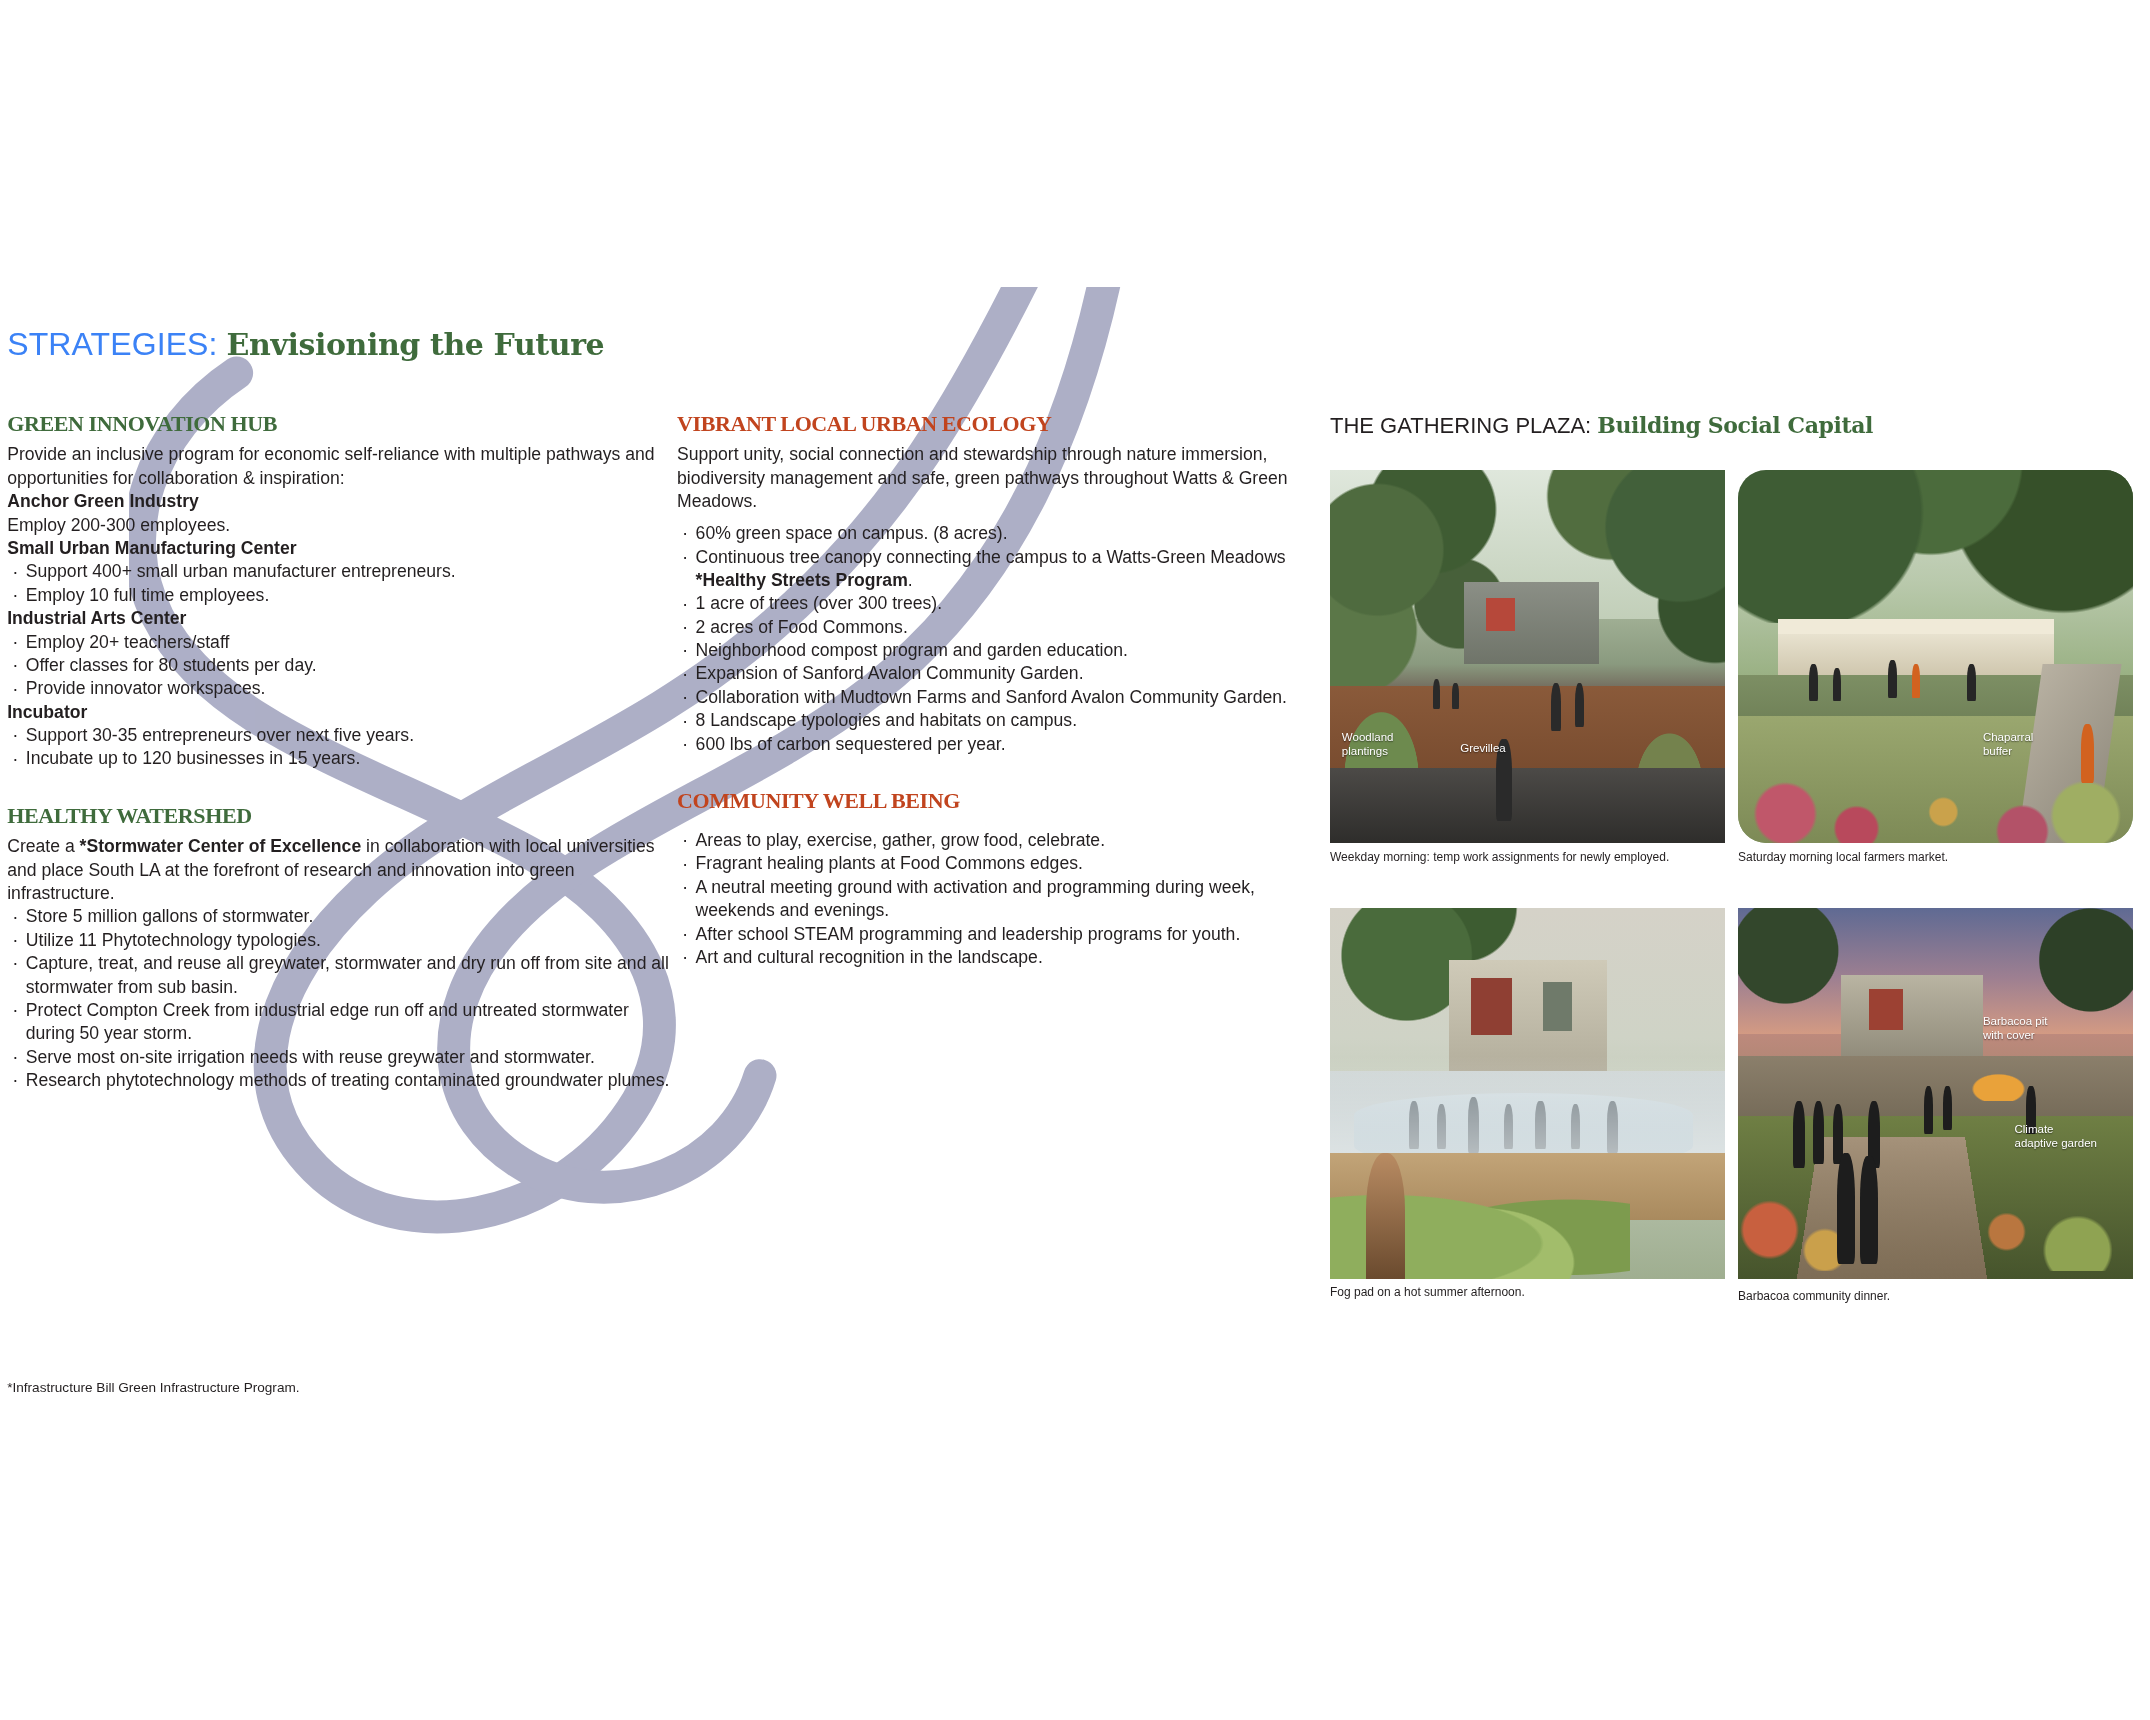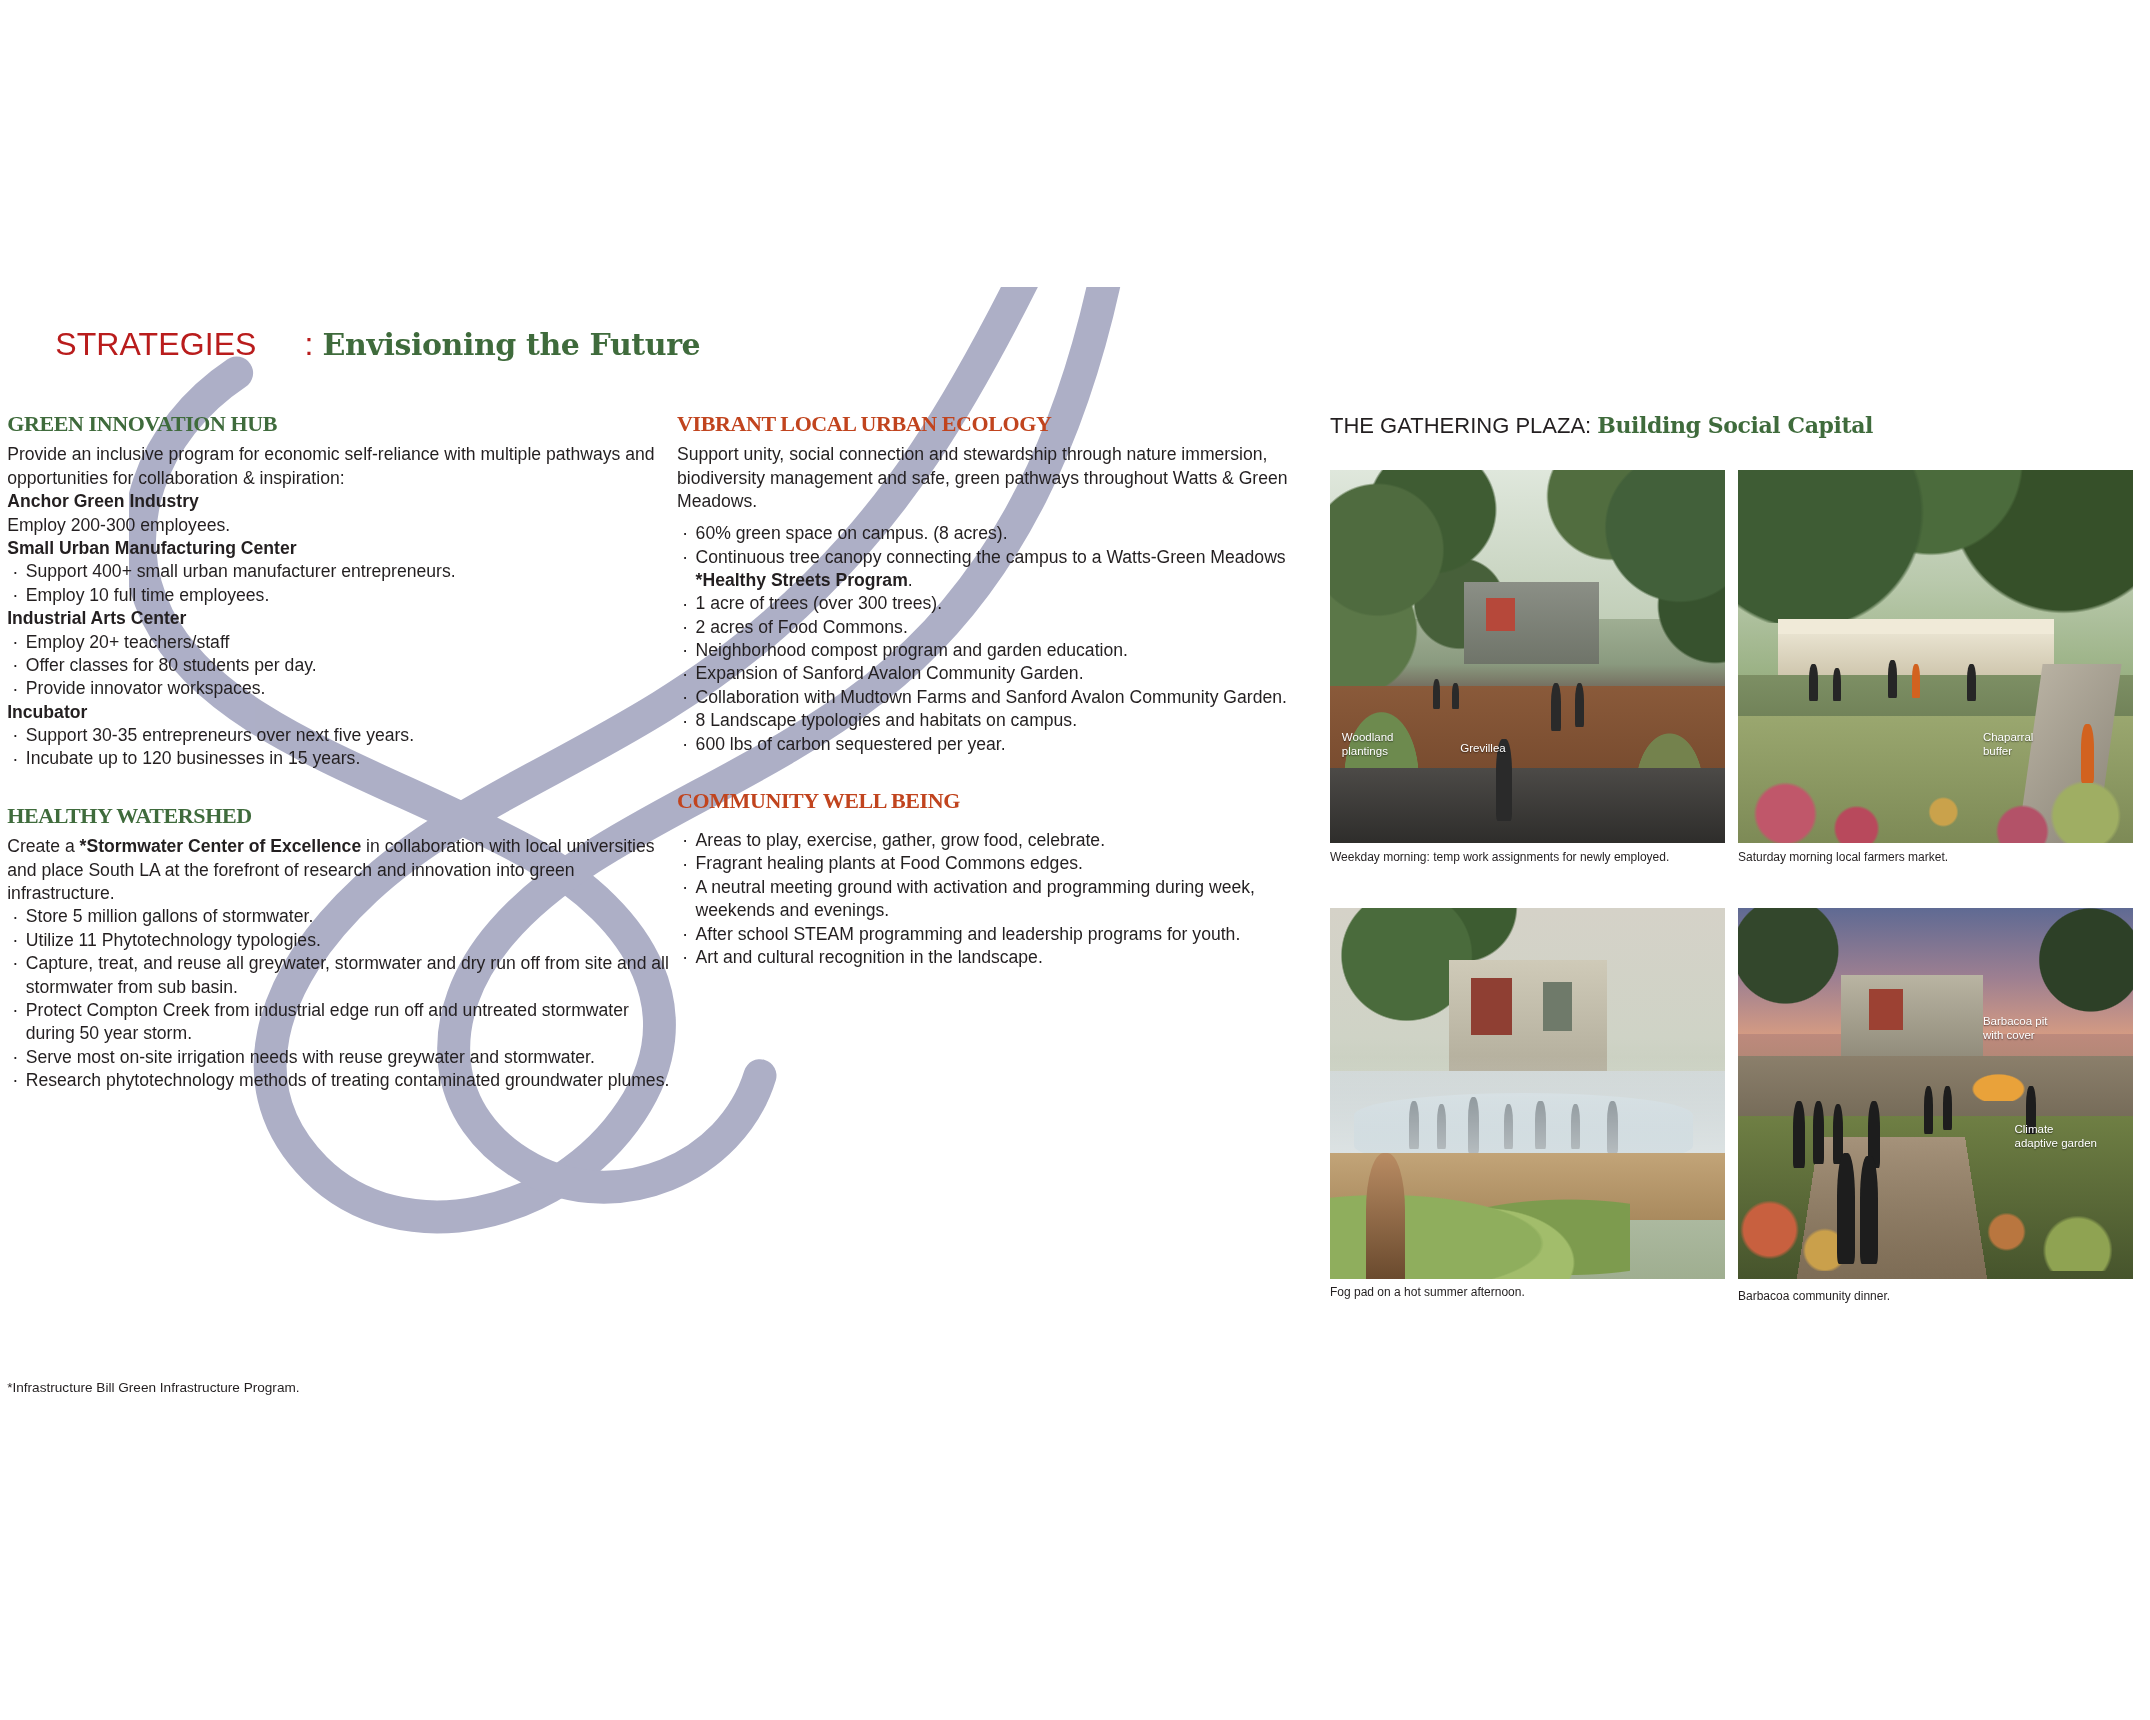--- a/index.html
+++ b/index.html
@@ -37,23 +37,22 @@
   
   .main-title {
     position: absolute;
     left: 7.2px;
     top: 326px;
     font-size: 32px;
     letter-spacing: 0.1px;
     white-space: nowrap;
   }
   .main-title .mt-plain {
-    color: #b91c1c;
+    color: #3b82f6;
     font-weight: 400;
-    margin-left: 48px;
   }
   .main-title .mt-accent {
     font-family: "DejaVu Serif", serif;
     font-weight: 700;
     color: #3f6b3c;
     font-size: 30px;
     letter-spacing: -0.4px;
   }
 
   
@@ -184,21 +183,21 @@
     background: linear-gradient(#4c4a47, #2e2d2b); }
   .r1 .shrub1 { position:absolute; left:2%; bottom:12%; width:22%; height:26%;
     background: radial-gradient(ellipse at 50% 80%, #6d8a4e 0 60%, transparent 61%); }
   .r1 .shrub2 { position:absolute; right:4%; bottom:10%; width:20%; height:22%;
     background: radial-gradient(ellipse at 50% 80%, #74824d 0 60%, transparent 61%); }
   .r1 .red { position:absolute; right:6%; bottom:-2%; width:26%; height:16%;
     background:#9e3a2a; transform: skewX(-18deg); }
   .r1 .fig { position:absolute; background:#2a2a2a; border-radius:40% 40% 10% 10%; }
 
   
-  .r2 { background: linear-gradient(#d4ddd0 0%, #b9c9ac 30%, #9ab184 55%, #7d9968 100%); }
+  .r2 { background: linear-gradient(#d4ddd0 0%, #b9c9ac 30%, #9ab184 55%, #7d9968 100%); border-radius: 28px; }
   .r2 .canopy { position:absolute; left:-5%; top:-25%; width:112%; height:66%;
     background: radial-gradient(circle at 20% 55%, #3e5c34 0 30%, transparent 31%),
                 radial-gradient(circle at 48% 35%, #4b6b3c 0 32%, transparent 33%),
                 radial-gradient(circle at 78% 50%, #365029 0 30%, transparent 31%),
                 radial-gradient(circle at 95% 25%, #44603a 0 24%, transparent 25%); }
   .r2 .stalls { position:absolute; left:10%; top:44%; width:70%; height:12%;
     background: linear-gradient(#e8e2cf, #cdc4ab); }
   .r2 .stall-roof { position:absolute; left:10%; top:40%; width:70%; height:6%;
     background: #f0ead8; }
   .r2 .mid { position:absolute; left:0; top:55%; width:100%; height:16%;

